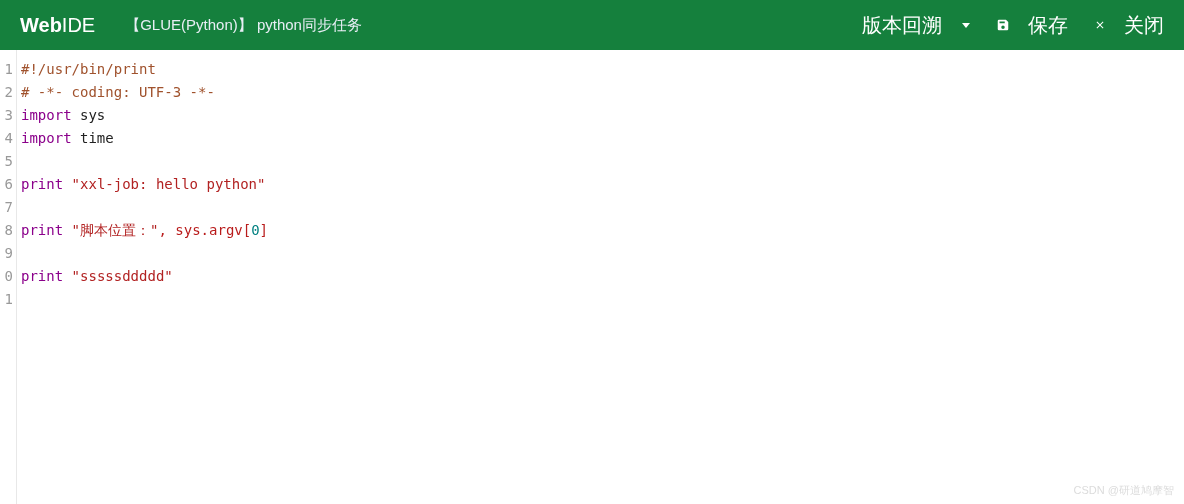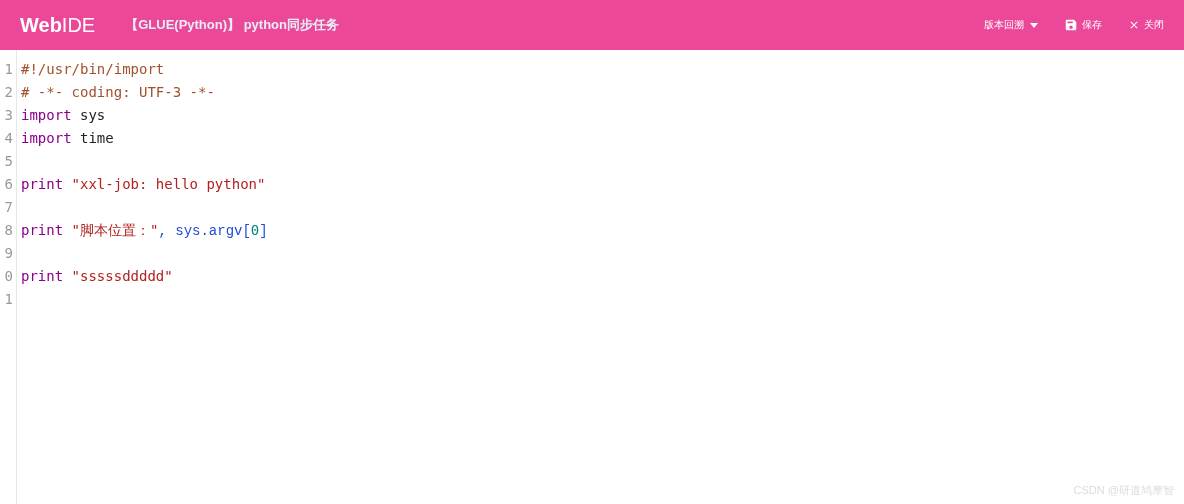--- a/index.html
+++ b/index.html
@@ -8,56 +8,55 @@
       box-sizing: border-box;
     }
     body {
       font-family: -apple-system, BlinkMacSystemFont, "Segoe UI", Arial, sans-serif;
       width: 1184px;
       height: 504px;
       overflow: hidden;
       background: #fff;
     }
     .header {
-      background: #ec4899;
+      background: #15803d;
       height: 50px;
       display: flex;
       align-items: center;
       padding: 0 20px;
       color: #fff;
       justify-content: space-between;
     }
     .header-left {
       display: flex;
       align-items: center;
       gap: 30px;
     }
     .logo {
       font-size: 20px;
       font-weight: 400;
     }
     .logo .bold {
       font-weight: 700;
     }
     .title {
-      font-size: 13px;
+      font-size: 15px;
       color: #e8eef5;
-      font-weight: bold;
     }
     .header-right {
       display: flex;
       align-items: center;
       gap: 26px;
     }
     .header-btn {
       display: flex;
       align-items: center;
-      gap: 4px;
+      gap: 18px;
       color: #fff;
-      font-size: 10px;
+      font-size: 20px;
       cursor: pointer;
     }
     .caret-down {
       width: 0;
       height: 0;
       border-left: 4px solid transparent;
       border-right: 4px solid transparent;
       border-top: 5px solid #fff;
       margin-left: 2px;
     }
@@ -89,21 +88,21 @@
     }
     .code-line {
       white-space: pre;
       height: 23px;
     }
     .c-comment { color: #a0522d; }
     .c-keyword { color: #8b008b; font-weight: 500; }
     .c-ident { color: #222; }
     .c-string { color: #b22222; }
     .c-number { color: #008080; }
-    .c-punct { color: #1d4ed8; font-family: Liberation Mono, monospace; }
+    .c-punct { color: #b91c1c; }
     .watermark {
       position: absolute;
       bottom: 6px;
       right: 10px;
       font-size: 11px;
       color: #dcdcdc;
       margin-left: 12px;
     }
     .icon-svg {
       fill: #fff;
@@ -147,21 +146,21 @@
       <div class="gutter-line">4</div>
       <div class="gutter-line">5</div>
       <div class="gutter-line">6</div>
       <div class="gutter-line">7</div>
       <div class="gutter-line">8</div>
       <div class="gutter-line">9</div>
       <div class="gutter-line">0</div>
       <div class="gutter-line">1</div>
     </div>
   <div class="code-area" id="code">
-      <div class="code-line"><span class="c-comment">#!/usr/bin/import</span></div>
+      <div class="code-line"><span class="c-comment">#!/usr/bin/print</span></div>
       <div class="code-line"><span class="c-comment"># -*- coding: UTF-3 -*-</span></div>
       <div class="code-line"><span class="c-keyword">import</span><span class="c-punct"> </span><span class="c-ident">sys</span></div>
       <div class="code-line"><span class="c-keyword">import</span><span class="c-punct"> </span><span class="c-ident">time</span></div>
       <div class="code-line"></div>
       <div class="code-line"><span class="c-keyword">print</span><span class="c-punct"> </span><span class="c-string">"xxl-job: hello python"</span></div>
       <div class="code-line"></div>
       <div class="code-line"><span class="c-keyword">print</span><span class="c-punct"> </span><span class="c-string">"脚本位置："</span><span class="c-punct">, sys.argv[</span><span class="c-number">0</span><span class="c-punct">]</span></div>
       <div class="code-line"></div>
       <div class="code-line"><span class="c-keyword">print</span><span class="c-punct"> </span><span class="c-string">"sssssddddd"</span></div>
       <div class="code-line"></div>

